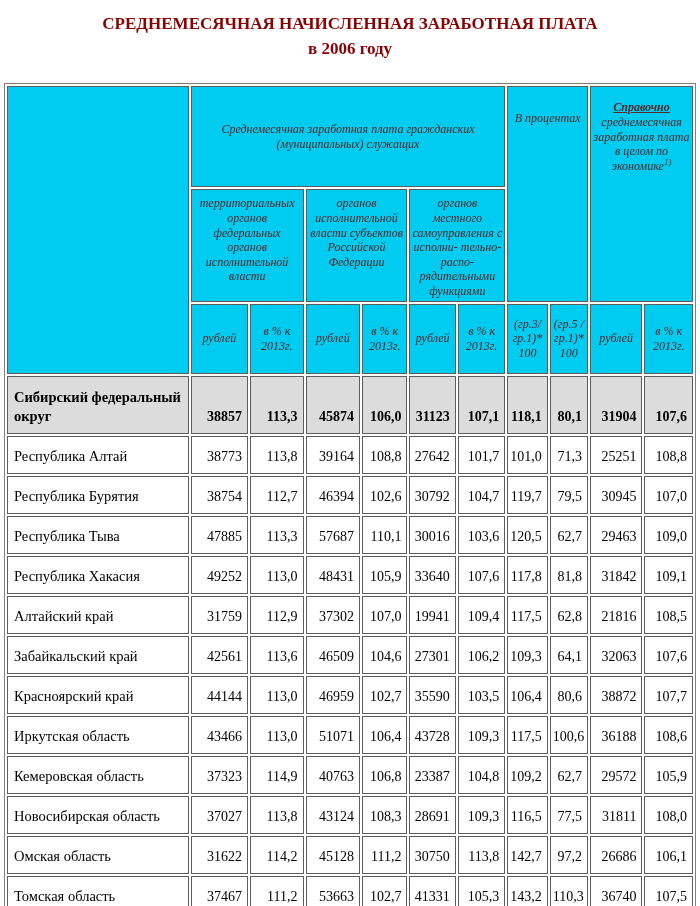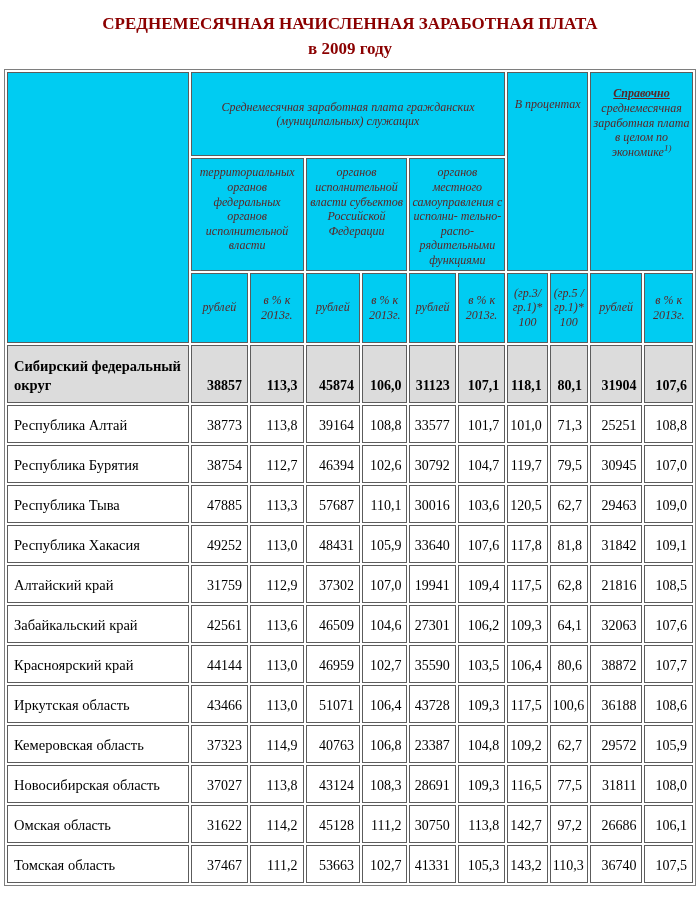--- a/index.html
+++ b/index.html
@@ -2,40 +2,40 @@
 <html><head>
 <meta charset="utf-8">
 <style>
   html,body { margin:0; padding:0; background:#ffffff; }
   .page {
     width:700px; height:906px; background:#ffffff;
     font-family:"Liberation Serif", serif; color:#000;
     overflow:hidden; box-sizing:border-box;
   }
   .title {
-    margin:12px 10px 8px 10px;
+    margin:12px 10px 22px 10px;
     text-align:center; font-weight:bold;
     font-size:17px; line-height:1.45;
     color:#8B0000;
   }
   table.stat {
     border-collapse:separate; border-spacing:2px;
     background:#ffffff; border:1px solid #7e7e7e;
     margin:0 auto; width:692px; table-layout:fixed;
   }
   td { border:1px solid #5c5c5c; background:#ffffff; box-sizing:border-box; overflow:hidden; }
   
   .hdr {
     background:#00CCF2; color:#5a2626;
     font-style:italic; text-align:center;
     font-size:12px; line-height:1.22;
     padding:2px 2px;
   }
   .corner { height:256px; }
-  .gh-salary { height:84px; vertical-align:middle; }
+  .gh-salary { height:101px; vertical-align:middle; }
   .gh-top { vertical-align:top; }
   .gh-percent { padding-top:24px; }
   .gh-ref { padding-top:13px; }
   .sub { height:100px; vertical-align:top; padding-top:6px; }
   .unit { height:70px; vertical-align:middle; }
   .u { text-decoration:underline;font-weight:bold; }
   sup { font-size:9px; line-height:0; }
   
   .name {
     text-align:left; vertical-align:bottom;
@@ -48,21 +48,21 @@
   tr.data td { height:38px; }
   tr.total td { height:58px; background:#dcdcdc; font-weight:bold;margin-top:19px; }
 </style>
 </head>
 <body>
 
 <div class="page">
 
   <div class="title">
     <div>СРЕДНЕМЕСЯЧНАЯ НАЧИСЛЕННАЯ ЗАРАБОТНАЯ ПЛАТА</div>
-    <div>в 2009 году</div>
+    <div>в 2006 году</div>
   </div>
 
   <table class="stat">
     <colgroup>
       <col style="width:180px">
         <col style="width:57px">
         <col style="width:53px">
       <col style="width:54px">
         <col style="width:45px">
         <col style="width:46px">
@@ -112,21 +112,21 @@
           <td class="num">80,1</td>
           <td class="num">31904</td>
           <td class="num">107,6</td>
         </tr>
         <tr class="data">
           <td class="name">Республика Алтай</td>
           <td class="num">38773</td>
           <td class="num">113,8</td>
           <td class="num">39164</td>
           <td class="num">108,8</td>
-          <td class="num">33577</td>
+          <td class="num">27642</td>
           <td class="num">101,7</td>
           <td class="num">101,0</td>
           <td class="num">71,3</td>
           <td class="num">25251</td>
           <td class="num">108,8</td>
         </tr>
         <tr class="data">
           <td class="name">Республика Бурятия</td>
           <td class="num">38754</td>
           <td class="num">112,7</td>

